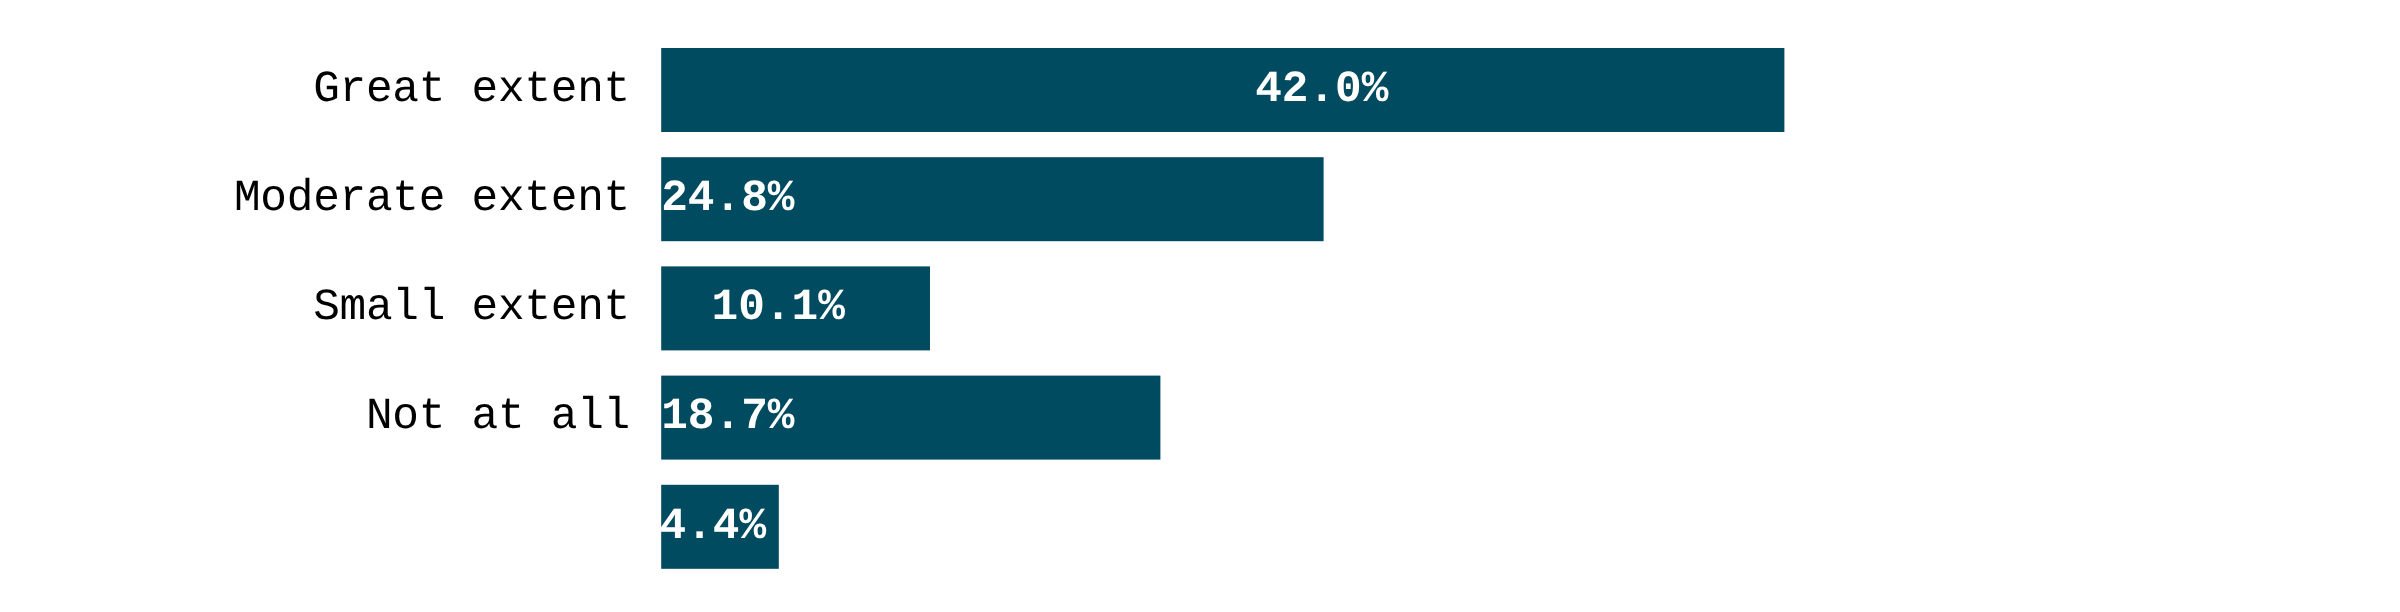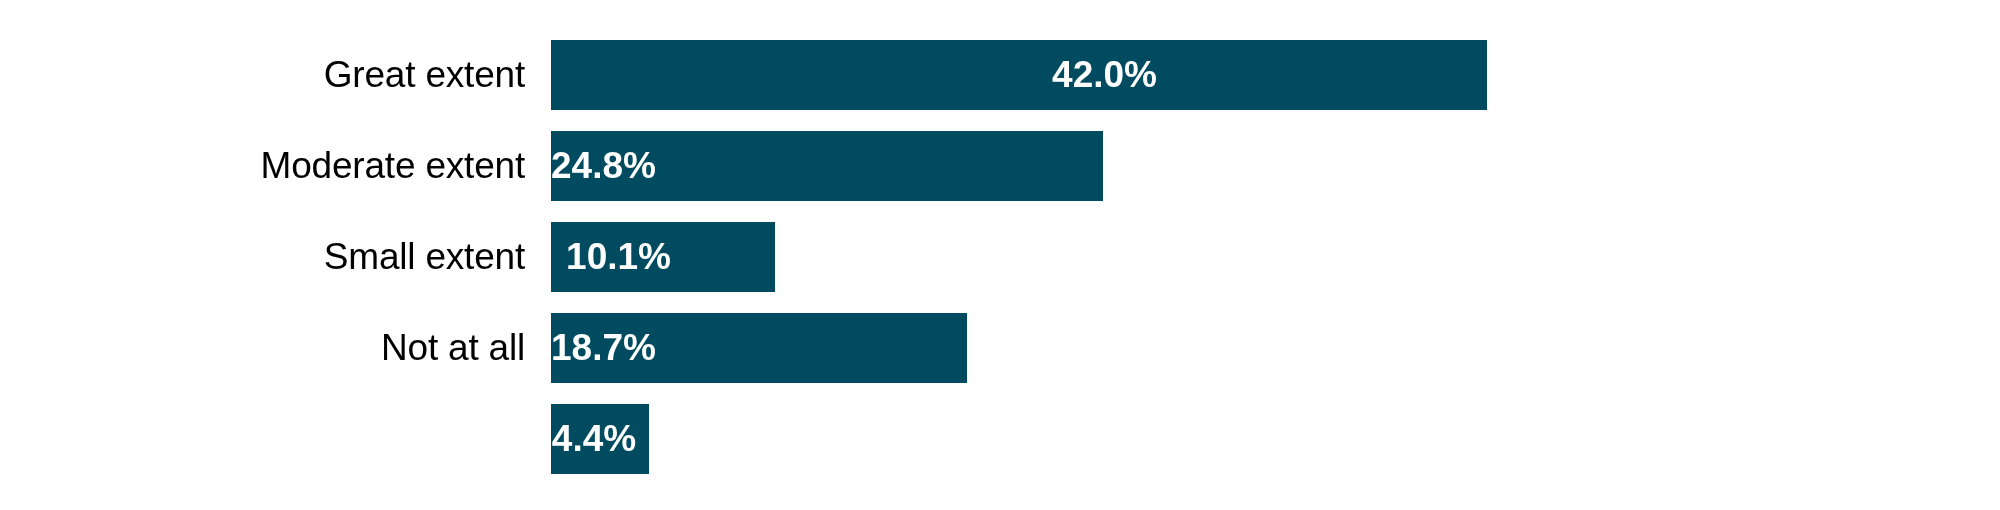--- a/index.html
+++ b/index.html
@@ -18,20 +18,21 @@
     height: 510px;
     background: #ffffff;
     overflow: hidden;
   }
   .plot-area {
     position: absolute;
     left: 0;
     top: 0;
     width: 2000px;
     height: 510px;
+    font-family: Liberation Mono, monospace;
   }
   .bar-row {
     position: absolute;
     left: 0;
     width: 2000px;
     height: 70px;
     display: flex;
     align-items: center;
   }
   .cat-label {
@@ -70,21 +71,21 @@
   .bar.align-right {
     justify-content: flex-end;
     padding-right: 330px;
   }
   .bar.align-right-mid {
     justify-content: flex-start;
     padding-right: 110px;
   }
   .bar.align-right-small {
     justify-content: flex-end;
-    padding-right: 104px;
+    padding-right: 71px;
   }
   .bar.align-right-nsm {
     justify-content: flex-start;
     padding-right: 122px;
   }
   .bar.align-center {
     justify-content: center;
     padding-right: 12px;
   }
 </style>

